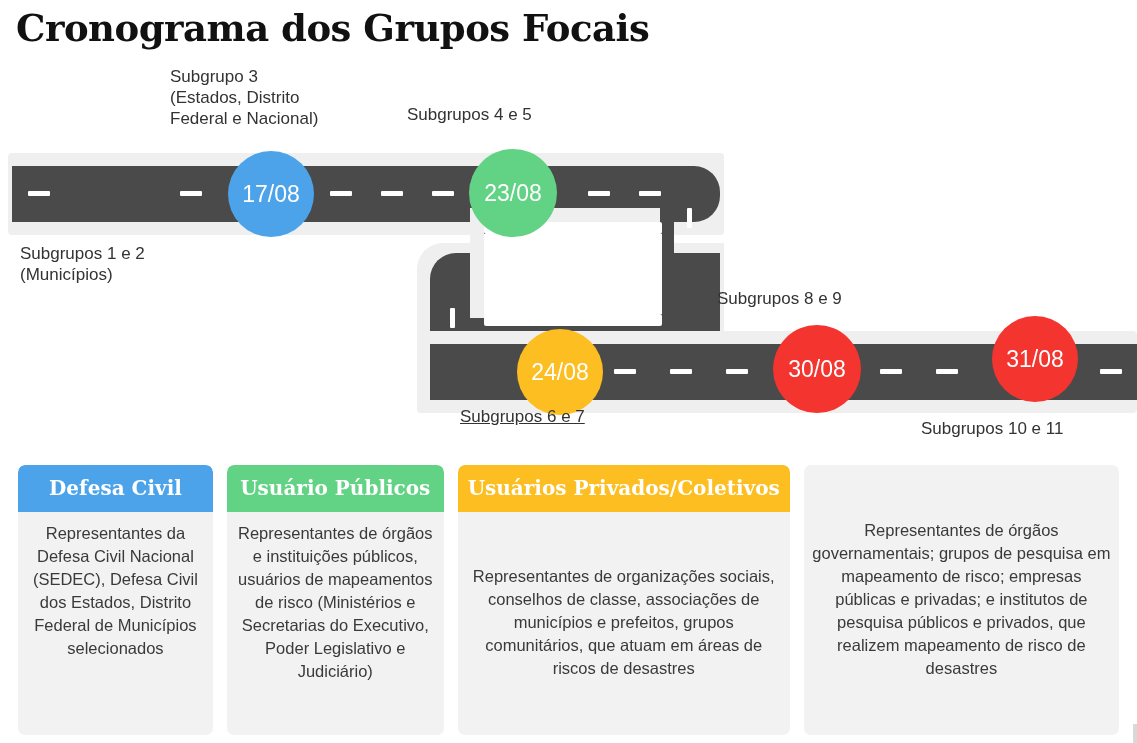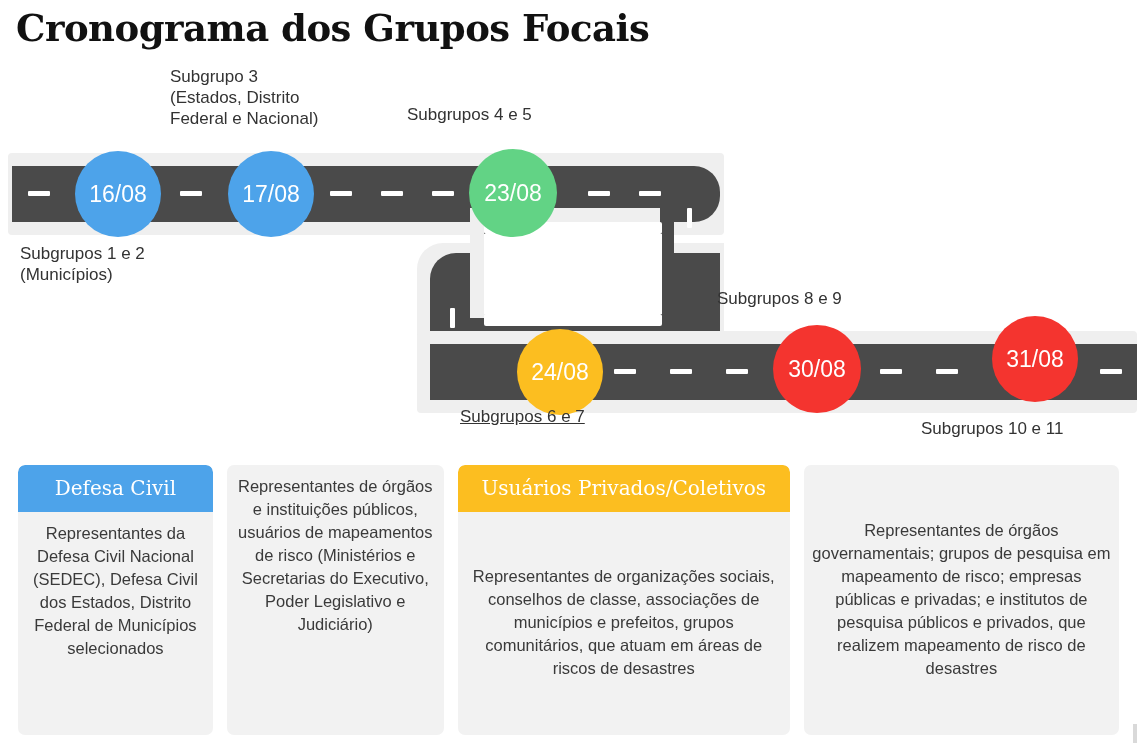--- a/index.html
+++ b/index.html
@@ -97,21 +97,21 @@
   .card {
     background: #f2f2f2;
     border-radius: 7px;
     display: flex;
     flex-direction: column;
     overflow: hidden;
   }
   .card-header {
     color: #ffffff;
     font-family: "DejaVu Serif", serif;
-    font-weight: normal;
+    font-weight: bold;
     font-size: 20px;
     text-align: center;
     padding: 11px 4px 12px 4px;
     border-radius: 7px 7px 0 0;
   }
   .card-body {
     flex: 1;
     font-size: 16.5px;
     line-height: 23px;
     color: #3a3a3a;
@@ -172,21 +172,20 @@
   <div class="vdash" style="left:687px; top:60px;"></div>
   <div class="vdash" style="left:450px; top:160px;"></div>
 
   <div class="dash" style="left:614px; top:221px;"></div>
   <div class="dash" style="left:670px; top:221px;"></div>
   <div class="dash" style="left:726px; top:221px;"></div>
   <div class="dash" style="left:880px; top:221px;"></div>
   <div class="dash" style="left:936px; top:221px;"></div>
   <div class="dash" style="left:1100px; top:221px;"></div>
 
-  <div class="bubble" style="left:75px; top:3px; width:86px; height:86px; background:#4da3ea;">16/08</div>
 
   <div class="bubble" style="left:228px; top:3px; width:86px; height:86px; background:#4da3ea;">17/08</div>
 
   <div class="bubble" style="left:469px; top:1px; width:88px; height:88px; background:#62d385;">23/08</div>
 
   <div class="bubble" style="left:517px; top:181px; width:86px; height:86px; background:#fcbe20;">24/08</div>
 
   <div class="bubble" style="left:773px; top:177px; width:88px; height:88px; background:#f4342f;">30/08</div>
 
   <div class="bubble" style="left:992px; top:168px; width:86px; height:86px; background:#f4342f;">31/08</div>
@@ -208,20 +207,21 @@
 <div class="caption" style="left:921px; top:418px; width:200px;">Subgrupos 10 e 11</div>
 
 <div id="cards">
 
   <div class="card card-1">
     <div class="card-header" style="background:#4da3ea;">Defesa Civil</div>
     <div class="card-body">Representantes da Defesa Civil Nacional (SEDEC), Defesa Civil dos Estados, Distrito Federal de Municípios selecionados</div>
   </div>
 
   <div class="card card-2">
+    <div class="card-header" style="background:#62d385;">Usuário Públicos</div>
     <div class="card-body">Representantes de órgãos e instituições públicos, usuários de mapeamentos de risco (Ministérios e Secretarias do Executivo, Poder Legislativo e Judiciário)</div>
   </div>
 
   <div class="card card-3">
     <div class="card-header" style="background:#fcbe20;">Usuários Privados/Coletivos</div>
     <div class="card-body middle">Representantes de organizações sociais, conselhos de classe, associações de municípios e prefeitos, grupos comunitários, que atuam em áreas de riscos de desastres</div>
   </div>
 
   <div class="card card-4">
     <div class="card-body middle">Representantes de órgãos governamentais; grupos de pesquisa em mapeamento de risco; empresas públicas e privadas; e institutos de pesquisa públicos e privados, que realizem mapeamento de risco de desastres</div>

